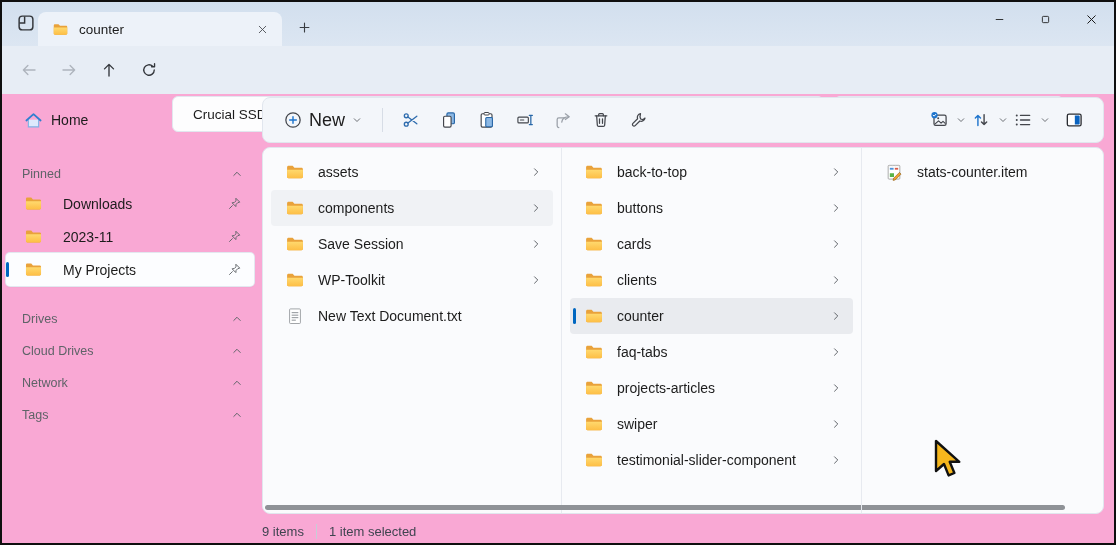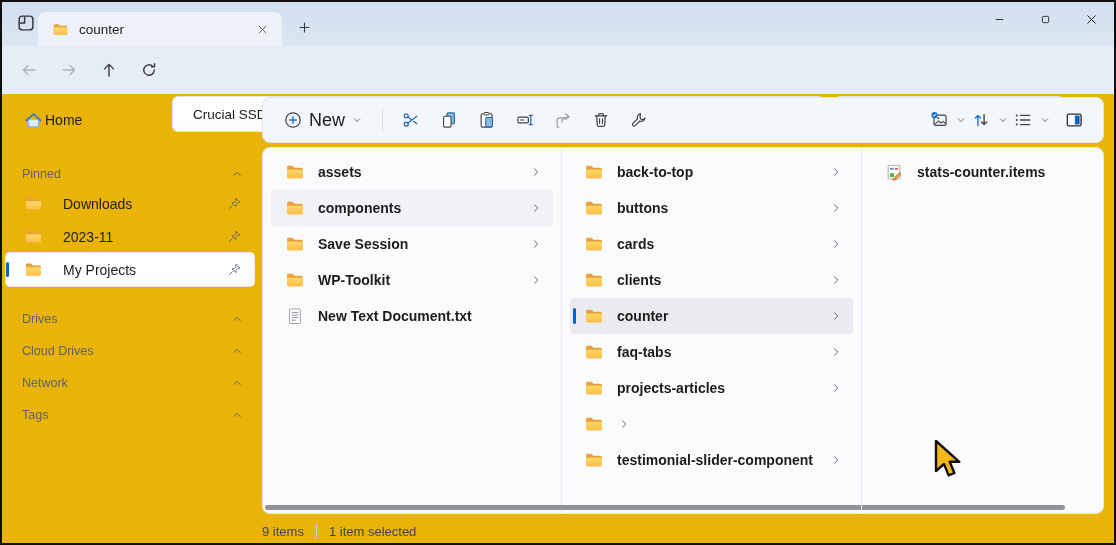--- a/index.html
+++ b/index.html
@@ -1,18 +1,18 @@
 <!DOCTYPE html>
 <html><head>
 <meta charset="utf-8">
 <style>
   * { margin:0; padding:0; box-sizing:border-box; }
   html,body { width:1116px; height:545px; font-family:"Liberation Sans","DejaVu Sans",sans-serif; }
   .frame { width:1116px; height:545px; background:#0f0f0f; padding:2px; }
-  .window { position:relative; width:100%; height:100%; background:#eab308; overflow:hidden; }
+  .window { position:relative; width:100%; height:100%; background:#f9a8d4; overflow:hidden; }
 
   
   .titlebar { position:absolute; left:0; top:0; right:0; height:44px;
     background:linear-gradient(#d2dfee,#dce6f2); }
   .sidebar-toggle { position:absolute; left:10px; top:8px; width:28px; height:28px;
     border:none; background:transparent; border-radius:4px; color:#33363b; }
   .tab { position:absolute; left:36px; top:10px; width:244px; height:34px;
     background:#edf2f9; border-radius:8px 8px 0 0; display:flex; align-items:center;
     padding:0 8px 0 14px; gap:10px; }
   .tab .icon { width:17px; height:17px; }
@@ -46,21 +46,21 @@
   .search-box { position:absolute; left:832px; top:50px; width:230px; height:36px; background:#fdfdfe;
     border:1px solid #e2e7ef; border-radius:6px; display:flex; align-items:center; padding:0 12px 0 14px; }
   .search-placeholder { flex:1; font-size:13.5px; color:#5f6368; }
   .search-box svg { width:15px; height:15px; color:#5f6368; }
   .gear-btn { position:absolute; left:1074px; top:52px; width:32px; height:32px; border:none;
     background:transparent; border-radius:4px; font-size:17px; color:#3b3e43; line-height:1; }
 
   
   .sidebar { position:absolute; left:0; top:92px; width:256px; bottom:30px; padding-top:9px; }
   .home-row { position:relative; height:34px; margin:0 4px; border-radius:4px; display:flex;
-    align-items:center; gap:2px; padding:0 10px 0 18px; font-size:14px; color:#1c1c1c; }
+    align-items:center; gap:8px; padding:0 10px 0 18px; font-size:14px; color:#1c1c1c; }
   .home-row .icon { width:19px; height:19px; }
   .side-header { height:26px; margin-top:24px; display:flex; align-items:center; padding:0 14px 0 20px;
     font-size:12.5px; color:#5f6368; }
   .side-header .chev, .side-section .chev { margin-left:auto; width:14px; height:14px; color:#5f6368; }
   .side-item { position:relative; height:33px; margin:0 4px; border-radius:4px; display:flex;
     align-items:center; gap:20px; padding:0 12px 0 18px; font-size:14px; color:#1c1c1c; }
   .side-item .icon { width:19px; height:19px; flex:0 0 auto; }
   .side-item .pin { margin-left:auto; width:15px; height:15px; color:#5f6368; }
   .side-item.selected { background:#fcfdff; box-shadow:0 0 0 1px #e3e8f0, 0 1px 2px rgba(0,0,0,.05); }
   .side-item.selected::before { content:''; position:absolute; left:0px; top:9px; width:3px; height:15px;
@@ -81,21 +81,21 @@
   .toolbar-right { margin-left:auto; display:flex; align-items:center; gap:4px; }
   .tbtn.disabled { color:#9aa0a8; }
 
   .files-card { position:absolute; left:260px; top:145px; width:842px; height:367px; background:#fafbfd;
     border:1px solid #e1e6ee; border-radius:8px; overflow:hidden; }
   .files-card::before, .files-card::after { content:''; position:absolute; top:0; bottom:0; width:1px; background:#e7eaf0; }
   .files-card::before { left:298px; } .files-card::after { left:598px; }
   .filecol { position:absolute; top:0; bottom:12px; padding-top:6px; }
   .col1 { left:0; width:298px; } .col2 { left:299px; width:299px; } .col3 { left:599px; width:243px; }
   .row { position:relative; height:36px; margin:0 8px; border-radius:4px; display:flex; align-items:center;
-    gap:13px; padding:0 10px 0 14px;font-weight:bold; }
+    gap:13px; padding:0 10px 0 14px; }
   .row .icon { width:20px; height:20px; flex:0 0 auto; }
   .row .label { font-size:14px; color:#1c1c1c; flex:1; white-space:nowrap; overflow:hidden; }
   .row .chev { width:14px; height:14px; color:#5f6368; }
   .row.active { background:#f0f2f5; }
   .row.selected { background:#e9ebef; }
   .row.selected::before { content:''; position:absolute; left:3px; top:10px; width:3px; height:16px;
     border-radius:2px; background:#0067c0; }
   .hscrollbar { position:absolute; left:2px; bottom:3px; width:800px; height:5px; background:#8f9297;
     border-radius:3px; }
 
@@ -597,40 +597,41 @@
             </svg>
     <span class="label">projects-articles</span>
     <svg class="chev">
               <use href="#i-chevright"></use>
             </svg>
   </div>
           <div class="row">
     <svg class="icon">
               <use href="#i-folder"></use>
             </svg>
+    <span class="label">swiper</span>
     <svg class="chev">
               <use href="#i-chevright"></use>
             </svg>
   </div>
           <div class="row">
     <svg class="icon">
               <use href="#i-folder"></use>
             </svg>
     <span class="label">testimonial-slider-component</span>
     <svg class="chev">
               <use href="#i-chevright"></use>
             </svg>
   </div>
         </div>
     <div class="filecol col3">
           <div class="row">
     <svg class="icon">
               <use href="#i-html"></use>
             </svg>
-    <span class="label">stats-counter.items</span>
+    <span class="label">stats-counter.item</span>
     <svg class="chev" style="visibility: hidden;">
               <use href="#i-chevright"></use>
             </svg>
   </div>
         </div>
     <div class="hscrollbar"></div>
   </div>
 
   <div class="statusbar">
     <span>9 items</span>

